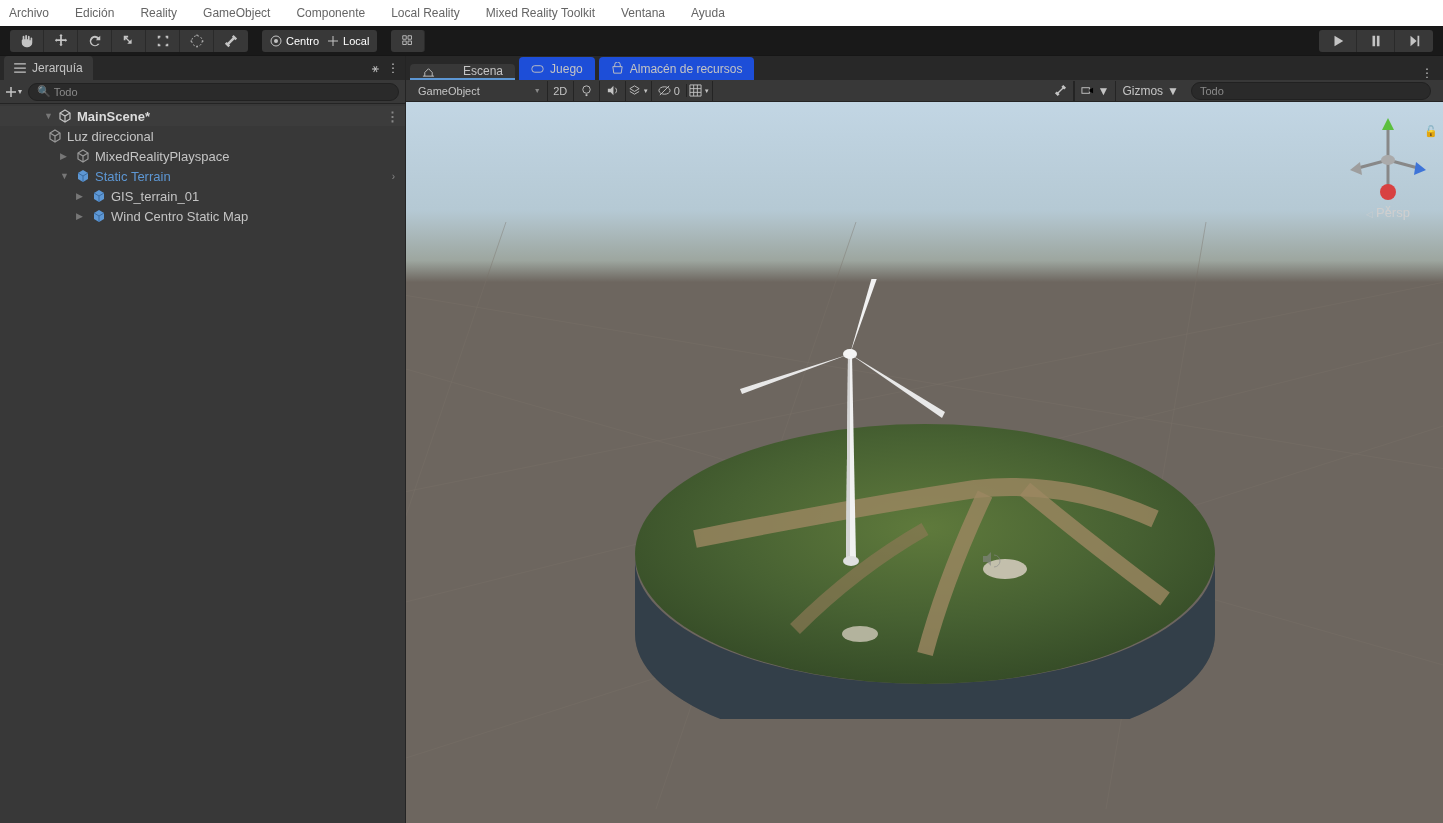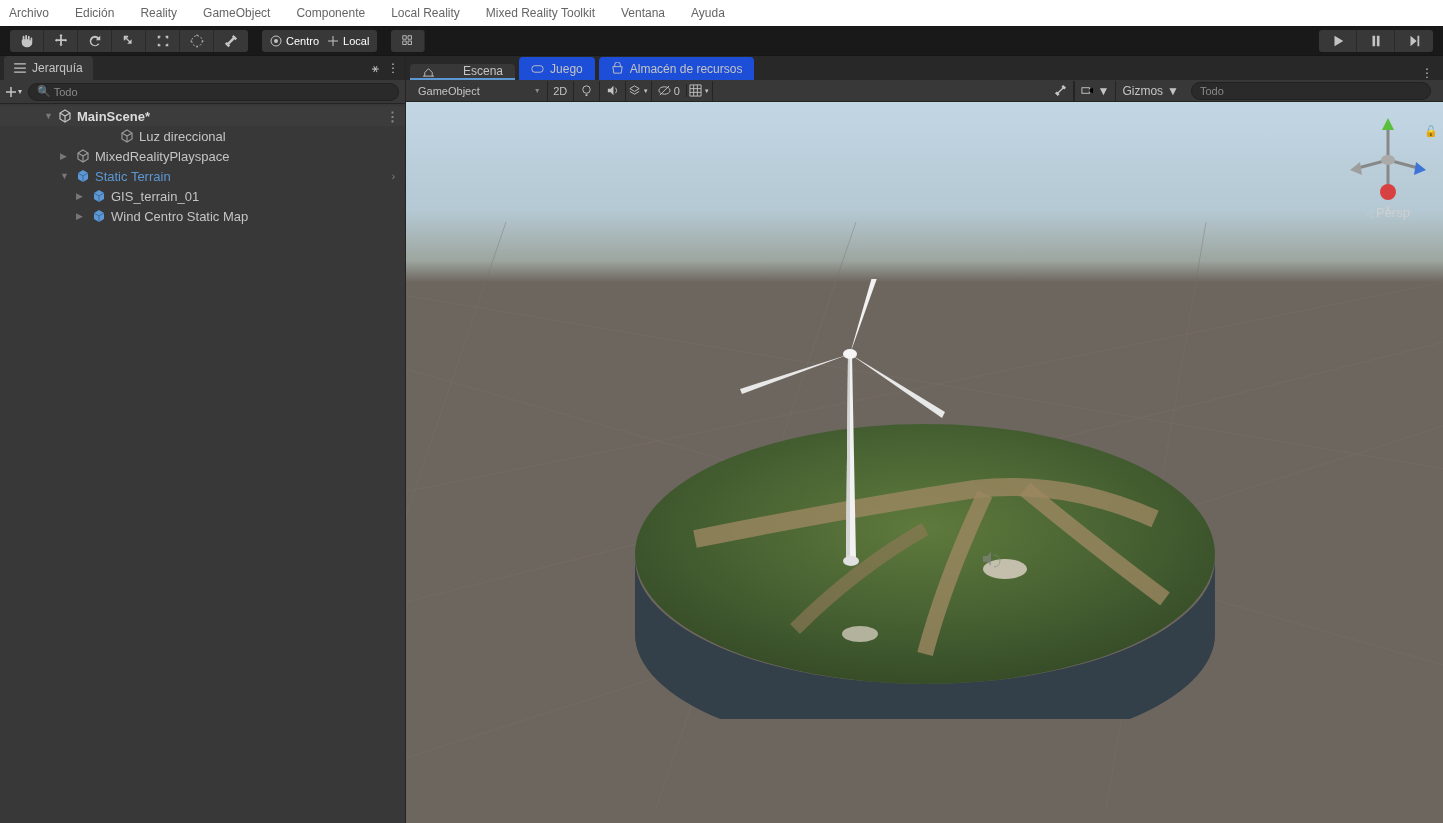--- a/index.html
+++ b/index.html
@@ -182,21 +182,21 @@
         <div class="row scene">
           <span class="arrow" style="--arrow-left:44px;">▼</span>
           <svg class="cube norm" viewBox="0 0 14 14" style="margin-left:14px;">
               <path d="M7 1l5 3v6l-5 3-5-3V4z" fill="none" stroke="#c4c4c4"></path>
               <path d="M2 4l5 3 5-3M7 7v6" stroke="#c4c4c4" fill="none"></path>
             </svg>
           <span>MainScene*</span>
           <span style="margin-left:auto;margin-right:6px;color:#888;">⋮</span>
         </div>
         <div id="h-rows">
-            <div class="row" style="padding-left: 120px;">
+            <div class="row" style="padding-left: 48px;">
               <svg class="cube norm" viewBox="0 0 14 14">
                 <path d="M7 1l5 3v6l-5 3-5-3V4z" fill="none" stroke="#999"></path>
                 <path d="M2 4l5 3 5-3M7 7v6" stroke="#999" fill="none"></path>
               </svg>
               <span>Luz direccional</span>
             </div>
             <div class="row" style="padding-left: 76px;">
               <span class="arrow" style="left:60px;">▶</span>
               <svg class="cube norm" viewBox="0 0 14 14">
                 <path d="M7 1l5 3v6l-5 3-5-3V4z" fill="none" stroke="#999"></path>

